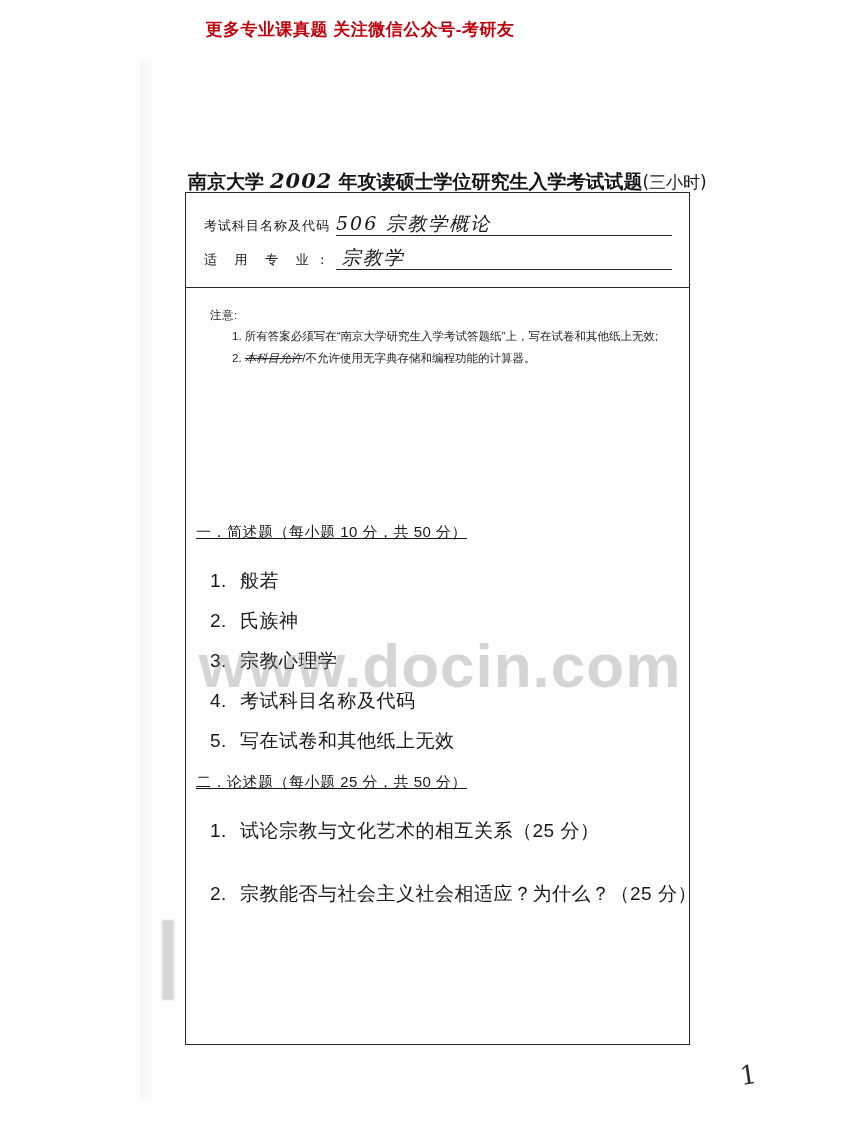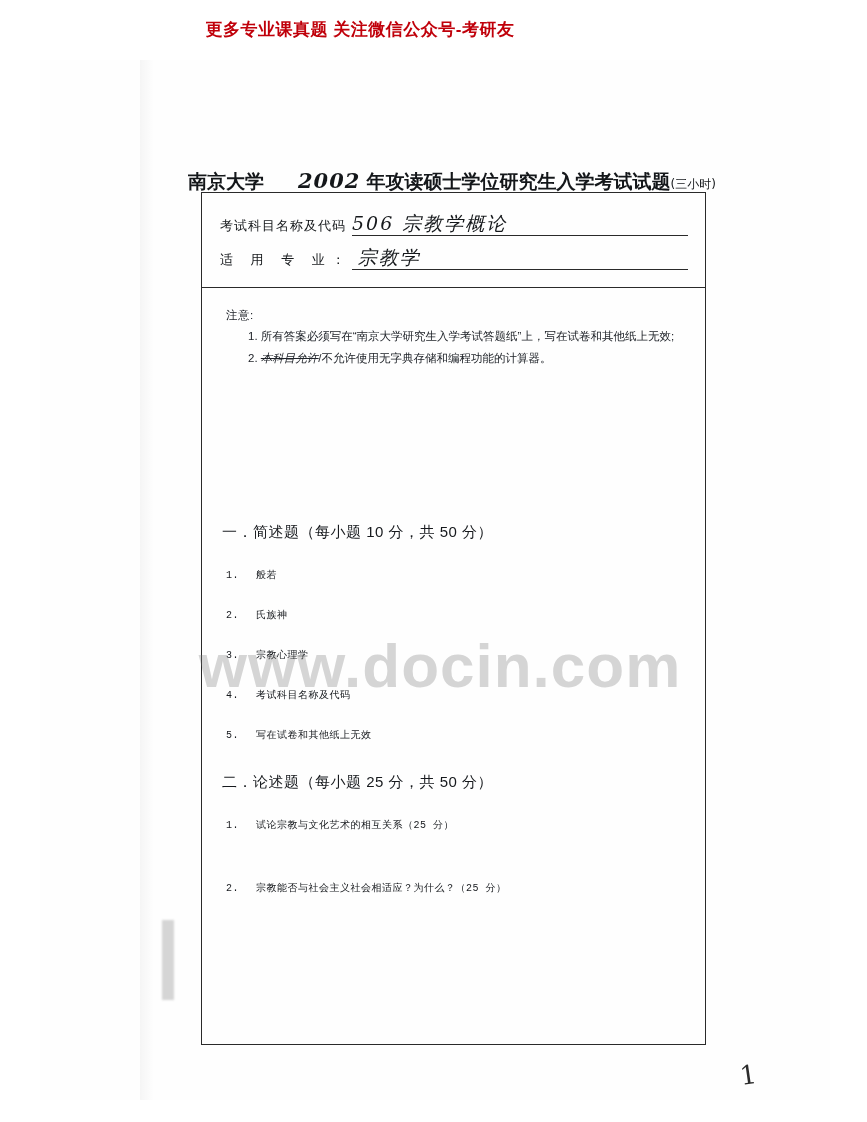--- a/index.html
+++ b/index.html
@@ -68,37 +68,35 @@
     font-size: 19px;
     color: #14171a;
     white-space: nowrap;
   }
   .doc-title .hand-year {
     font-family: "DejaVu Serif", serif;
     font-style: italic;
     font-size: 21px;
     letter-spacing: 1px;
     padding: 0 6px;
-    margin-left: 28px;
   }
   .doc-title .small-paren {
-    font-size: 12px;
+    font-size: 17px;
     font-weight: normal;
   }
 
   
   .exam-box {
     position: absolute;
     top: 132px;
     left: 145px;
     width: 505px;
     height: 853px;
     border: 1.5px solid #2a2a2a;
     box-sizing: border-box;
-    margin-left: 16px;
   }
 
   
   .field-row {
     position: absolute;
     left: 18px;
     width: 468px;
     font-size: 13px;
     color: #15181b;
     white-space: nowrap;
@@ -140,33 +138,33 @@
     line-height: 1.85;
     color: #20242a;
   }
   .notice .n-title { letter-spacing: 0.5px; }
   .notice .n-item { text-indent: 22px; }
   .notice .strike { text-decoration: line-through; font-style: italic; }
 
   
   .section-head {
     position: absolute;
-    left: 20px;
+    left: 10px;
     font-size: 15px;
     color: #16191d;
     letter-spacing: 0.5px;
+    text-decoration: underline;
   }
   .q-item {
     position: absolute;
     left: 24px;
-    font-size: 10px;
+    font-size: 19px;
     color: #16191d;
     letter-spacing: 0.5px;
     white-space: nowrap;
-    font-family: Liberation Mono, monospace;
   }
   .q-num { display: inline-block; width: 30px; }
 
   
   .watermark {
     position: absolute;
     top: 630px;
     left: 60px;
     width: 760px;
     text-align: center;

